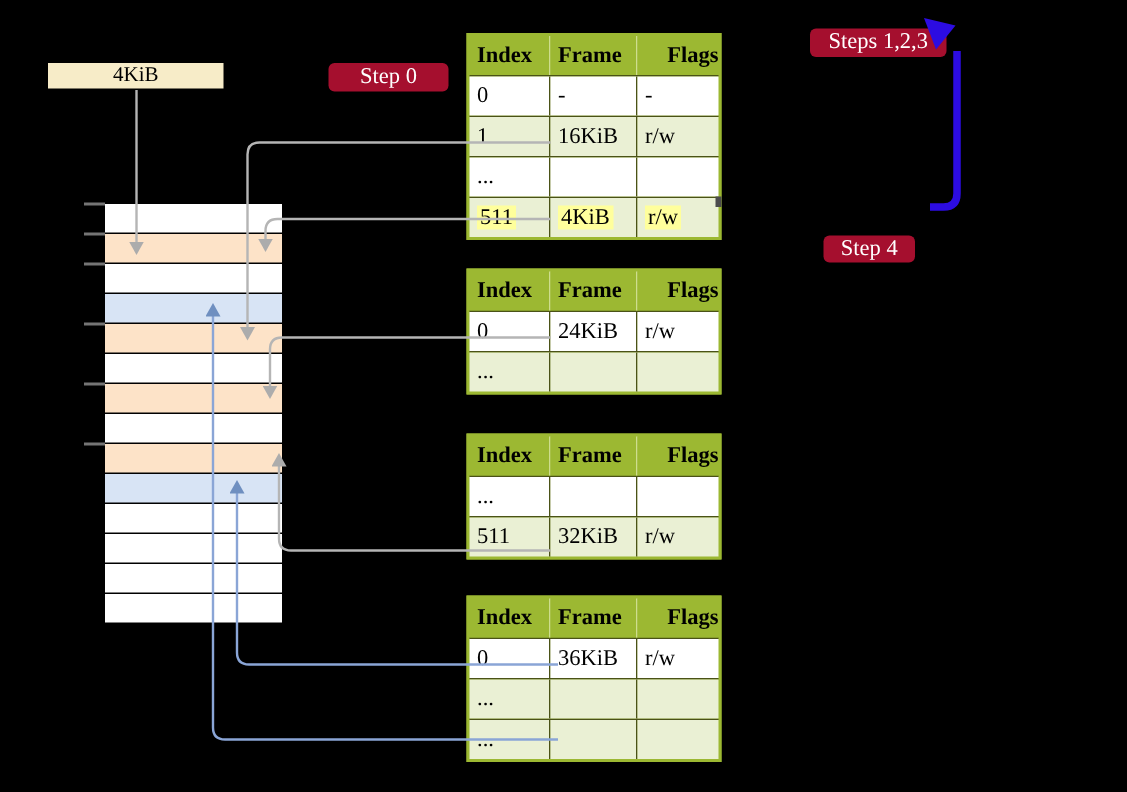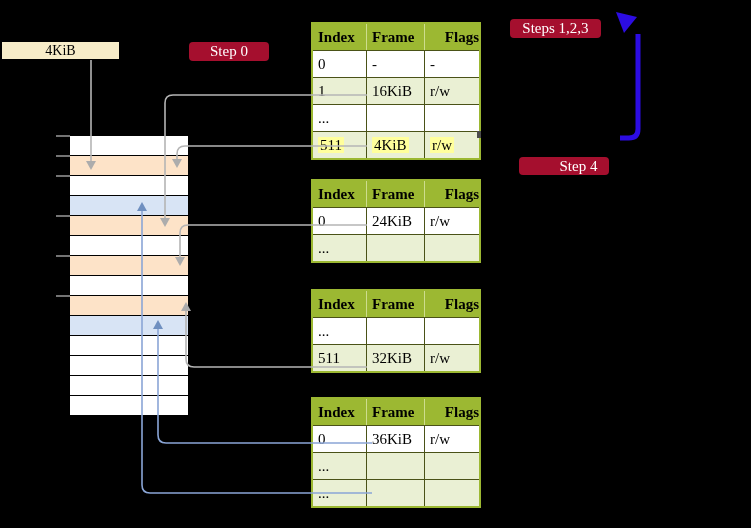--- a/index.html
+++ b/index.html
@@ -1,25 +1,25 @@
 <!DOCTYPE html>
 <html><head>
 <meta charset="utf-8">
 <style>
   html,body{margin:0;padding:0;background:#000;}
   #canvas{position:relative;width:751px;height:528px;background:#000;overflow:hidden;
           font-family:"Liberation Serif","DejaVu Serif",serif;}
   
-  .badge{position:absolute;color:#fff;font-size:15px;text-align:center;border-radius:4px;}
+  .badge{position:absolute;color:#fff;font-size:15px;text-align:center;border-radius:4px;margin-left:30px;}
   #mem-size{left:2px;top:42px;width:117px;height:17px;line-height:17px;background:#f7ecc8;
             color:#000;font-size:14px;border-radius:0;}
   #step0{left:189px;top:42px;width:80px;height:19px;line-height:19px;background:#a50f2e;}
   #steps123{left:510px;top:19px;width:91px;height:19px;line-height:19px;background:#a50f2e;}
   #steps1234{left:648px;top:18px;width:103px;height:21px;line-height:21px;background:#4d19ef;border-radius:3px;}
-  #step4{left:519px;top:157px;width:61px;height:18px;line-height:18px;background:#a50f2e;padding-left:29px;}
+  #step4{left:519px;top:157px;width:61px;height:18px;line-height:18px;background:#a50f2e;}
   
   #memory{position:absolute;left:70px;top:136px;width:118px;height:280px;}
   .mem-row{position:absolute;left:0;width:118px;height:19px;}
   .c-white{background:#ffffff}.c-orange{background:#fde3c8}.c-blue{background:#d8e4f5}
   .tick{position:absolute;left:56px;width:14px;height:2px;background:#747474;}
   
   .pt{position:absolute;border:2px solid #9cb832;background:#9cb832;font-size:15px;}
   .pt-header,.pt-row{display:grid;grid-template-columns:54px 58px 54px;}
   .pt-hcell{height:26px;line-height:26px;padding-left:5px;box-sizing:border-box;color:#000000;
             font-weight:bold;background:#9cb832;border-right:1px solid #cedd8e;}

